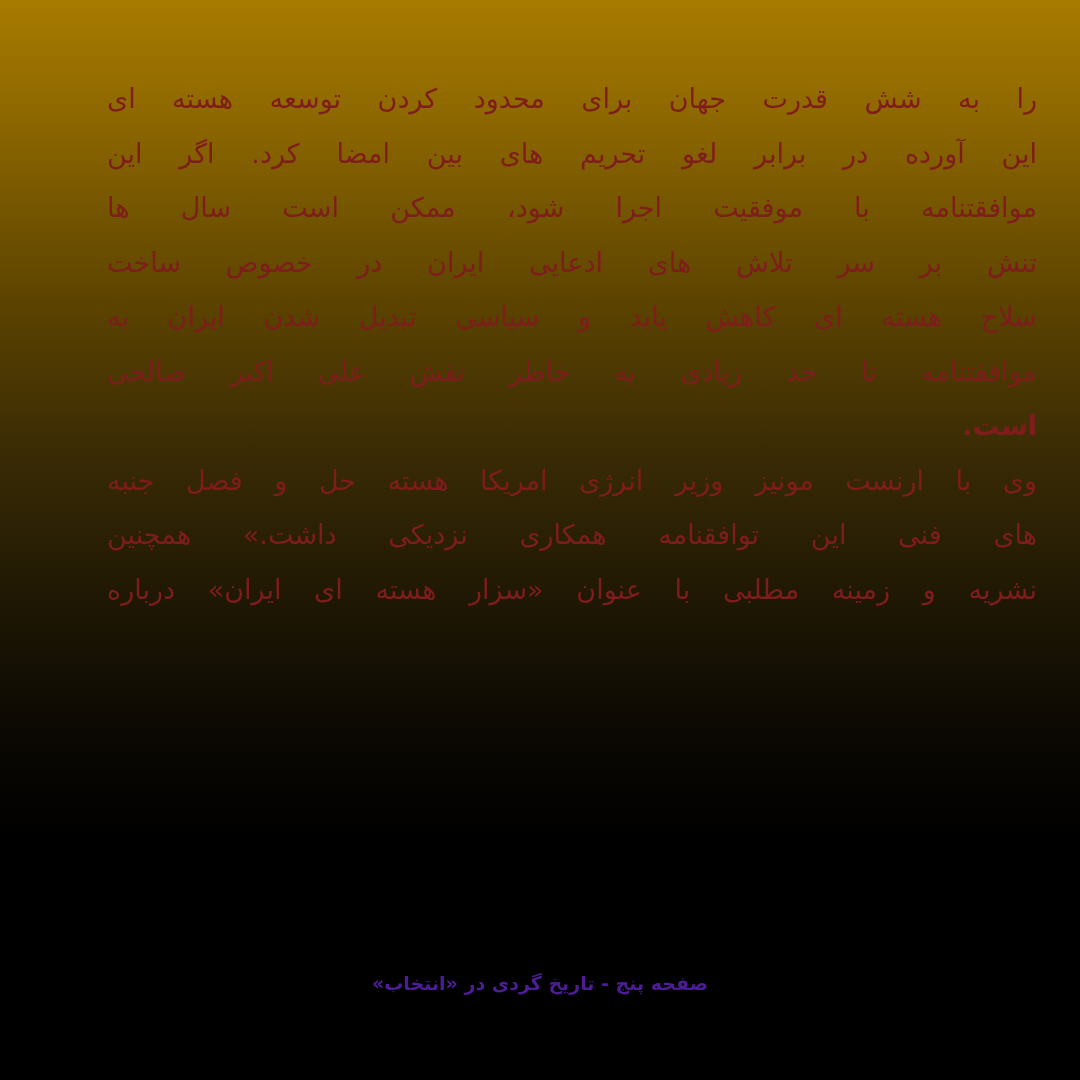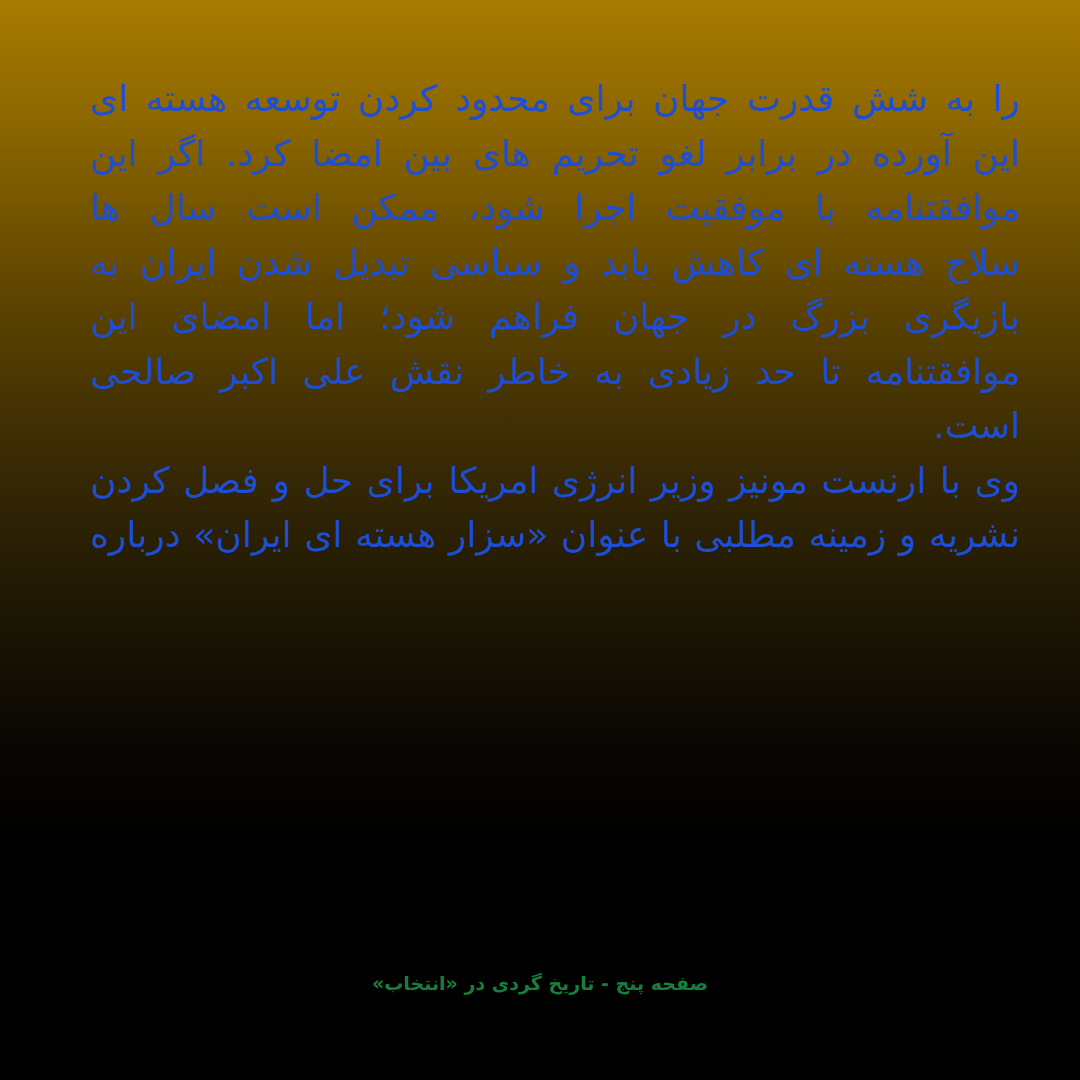--- a/index.html
+++ b/index.html
@@ -24,69 +24,71 @@
     }
     .page {
       position: absolute;
       left: 0;
       top: 0;
       width: 1080px;
       height: 1080px;
     }
     .article {
       position: absolute;
-      left: 90px;
+      left: 107px;
       top: 72px;
       width: 930px;
       direction: rtl;
       text-align: justify;
       text-align-last: right;
-      color: #1d4ed8;
-      font-size: 36px;
+      color: #7f1d1d;
+      font-size: 27px;
       line-height: 54.5px;
     }
     .article p {
       margin: 0;
     }
     .line {
       display: block;
       text-align: justify;
       text-align-last: justify;
       white-space: nowrap;
     }
     .line.last {
       text-align-last: right;
+      font-weight: bold;
     }
     .footer {
       position: absolute;
       left: 0;
       width: 1080px;
       top: 968px;
       text-align: center;
       direction: rtl;
-      color: #15803d;
+      color: #4c1d95;
       font-weight: bold;
       font-size: 19px;
       line-height: 30px;
     }
   </style>
 </head>
 <body>
 
 <div class="page">
   <div class="article">
     <p>
       <span class="line">را به شش قدرت جهان برای محدود کردن توسعه هسته ای</span>
       <span class="line">این آورده در برابر لغو تحریم های بین امضا کرد. اگر این</span>
       <span class="line">موافقتنامه با موفقیت اجرا شود، ممکن است سال ها</span>
+      <span class="line">تنش بر سر تلاش های ادعایی ایران در خصوص ساخت</span>
       <span class="line">سلاح هسته ای کاهش یابد و  سیاسی تبدیل شدن ایران به</span>
-      <span class="line">بازیگری  بزرگ  در  جهان  فراهم  شود؛  اما  امضای  این</span>
       <span class="line">موافقتنامه تا حد زیادی به خاطر نقش علی اکبر صالحی</span>
       <span class="line last">است.</span>
     </p>
     <p>
-      <span class="line"> وی با ارنست مونیز وزیر انرژی امریکا برای حل و فصل کردن</span>
+      <span class="line"> وی با ارنست مونیز وزیر انرژی امریکا هسته حل و فصل جنبه</span>
+      <span class="line">های فنی این توافقنامه همکاری نزدیکی داشت.» همچنین</span>
       <span class="line">نشریه و زمینه مطلبی با عنوان «سزار هسته ای ایران» درباره</span>
     </p>
   </div>
 
   <div class="footer">صفحه پنج - تاریخ گردی در «انتخاب»</div>
 </div>
 
 </body></html>

